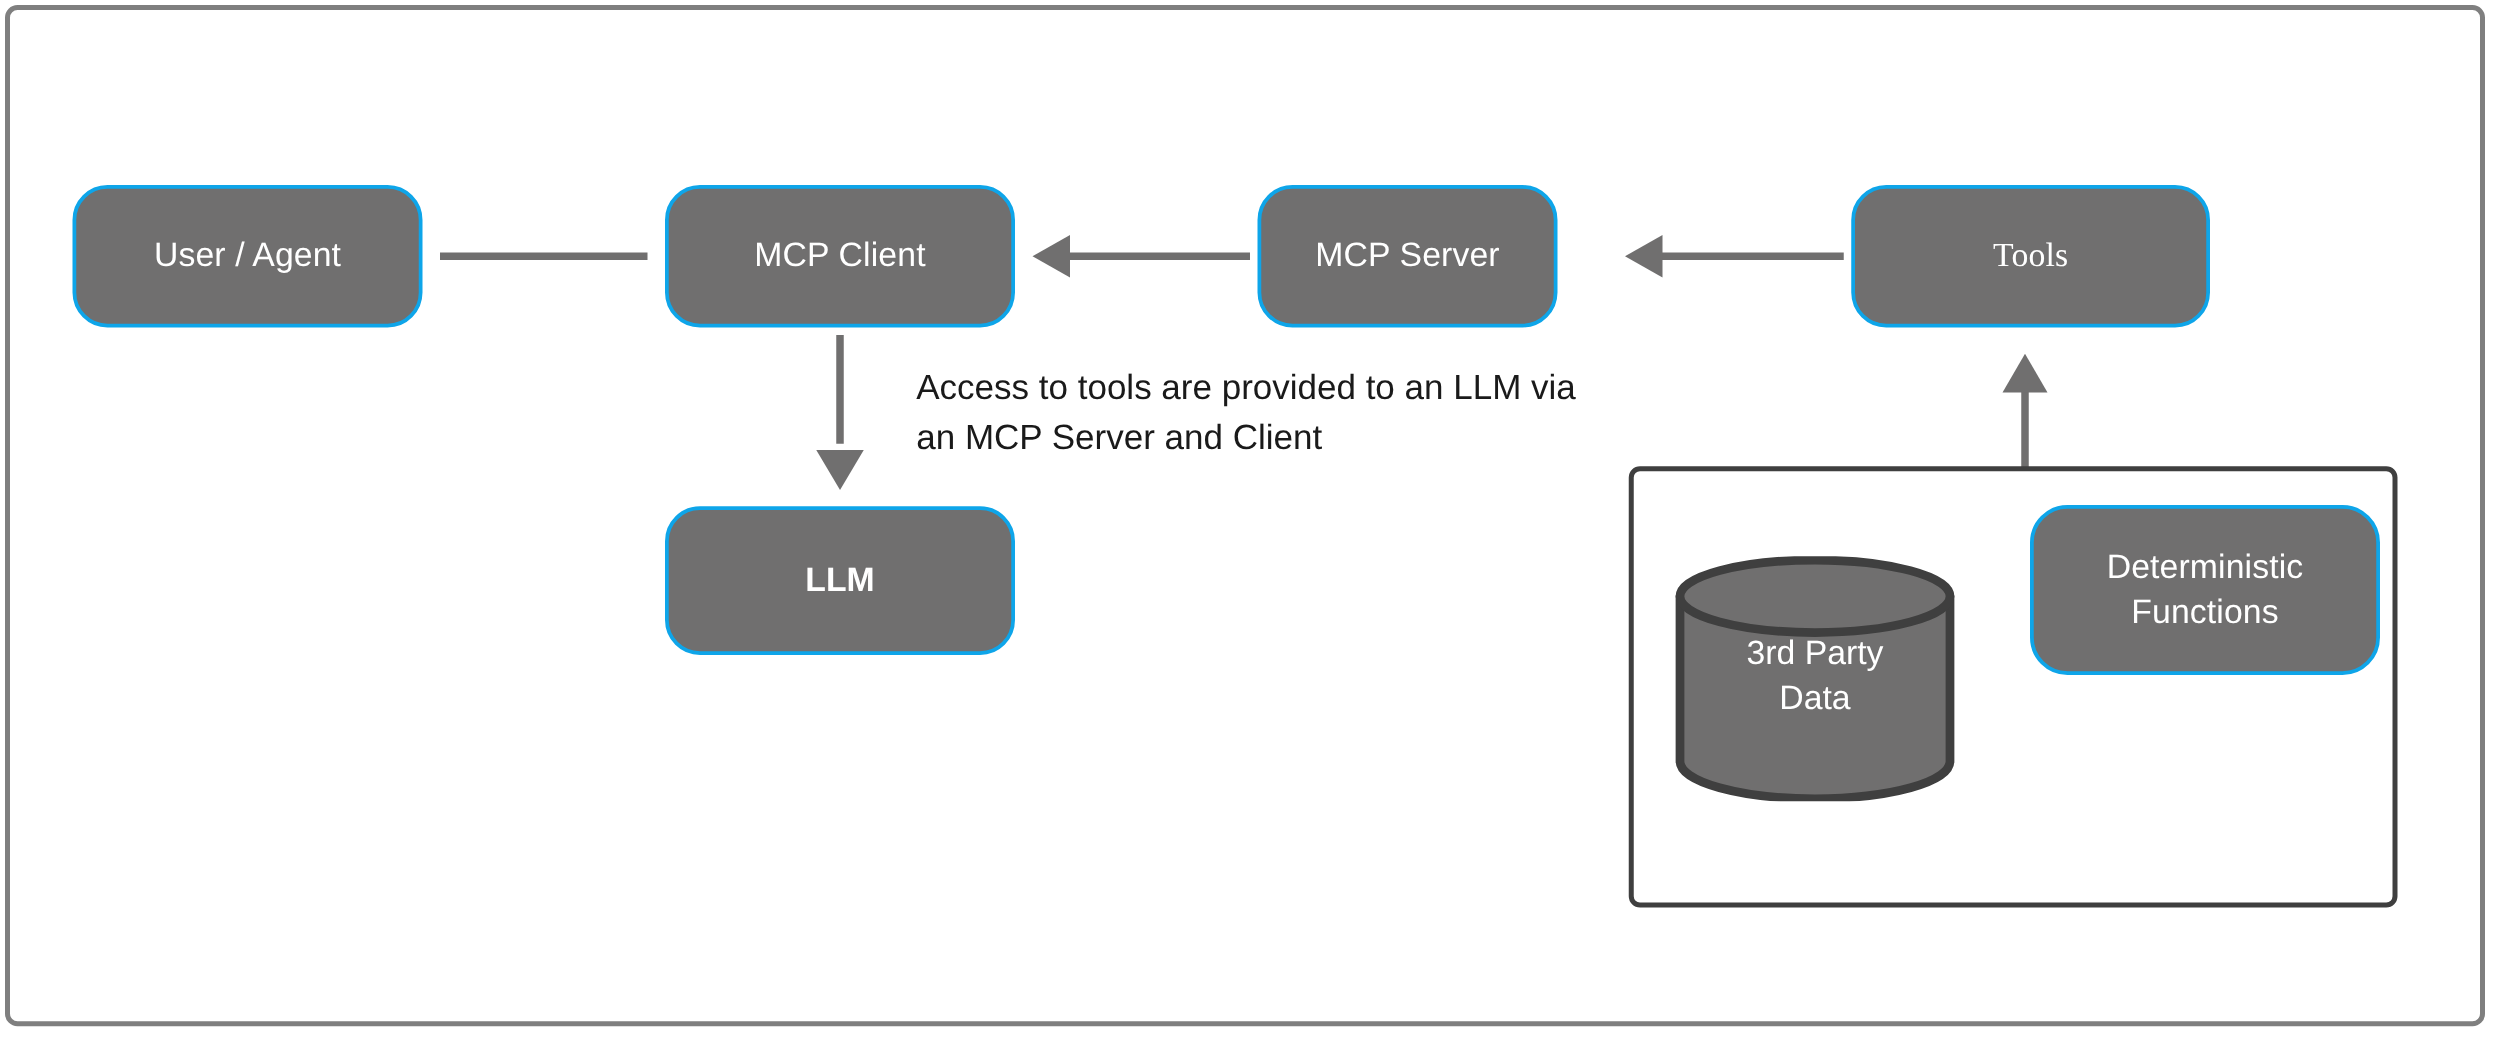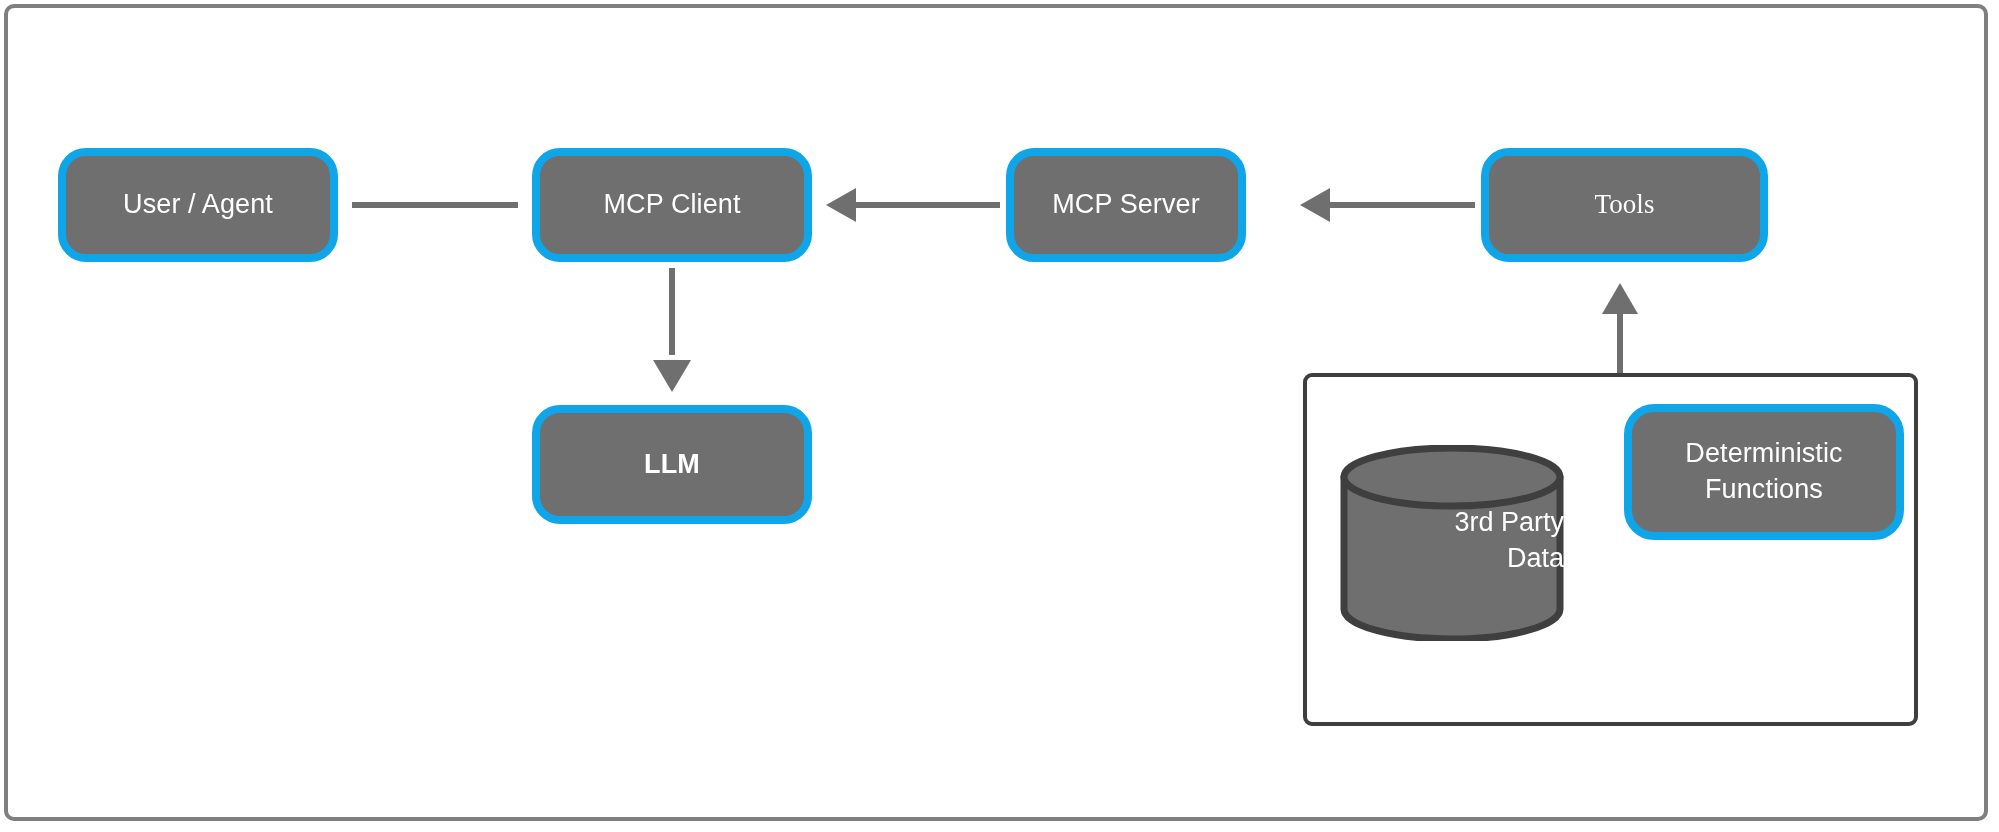--- a/index.html
+++ b/index.html
@@ -35,21 +35,21 @@
     left: 0;
     top: 0;
     width: 1999px;
     height: 832px;
     pointer-events: none;
   }
   
   .node {
     position: absolute;
     background: #706f6f;
-    border: 8px solid #0ea5e9;
+    border: 3px solid #0ea5e9;
     border-radius: 28px;
     box-sizing: border-box;
     display: flex;
     align-items: center;
     justify-content: center;
     color: #ffffff;
     font-size: 27px;
     line-height: 1.32;
     text-align: center;
     letter-spacing: 0.1px;
@@ -89,21 +89,21 @@
     height: 196px;
   }
   #node-3rd-party-data .cyl-label {
     position: absolute;
     left: 0;
     top: 60px;
     width: 224px;
     color: #ffffff;
     font-size: 27px;
     line-height: 1.32;
-    text-align: right;
+    text-align: center;
     white-space: pre-line;
     font-family: "Liberation Sans", sans-serif;
   }
 
   
   #annotation-text {
     position: absolute;
     left: 733px;
     top: 290px;
     width: 620px;
@@ -164,20 +164,22 @@
   </div>
 
   <div class="node" id="node-tools">
     <span class="node-label">Tools</span>
   </div>
 
   <div class="node" id="node-llm">
     <span class="node-label">LLM</span>
   </div>
 
+  <div id="annotation-text">Access to tools are provided to an LLM via
+an MCP Server and Client</div>
 
   <div id="tools-container"></div>
 
   <div id="node-3rd-party-data">
     <svg viewBox="0 0 224 196" width="224" height="196" xmlns="http://www.w3.org/2000/svg">
       <path d="M4,32 L4,164 A108,30 0 0 0 220,164 L220,32 Z" fill="#706f6f" stroke="#3f3f3f" stroke-width="7" stroke-linejoin="round"></path>
       <ellipse cx="112" cy="32" rx="108" ry="29" fill="#706f6f" stroke="#3f3f3f" stroke-width="7"></ellipse>
     </svg>
     <span class="cyl-label">3rd Party
 Data</span>

